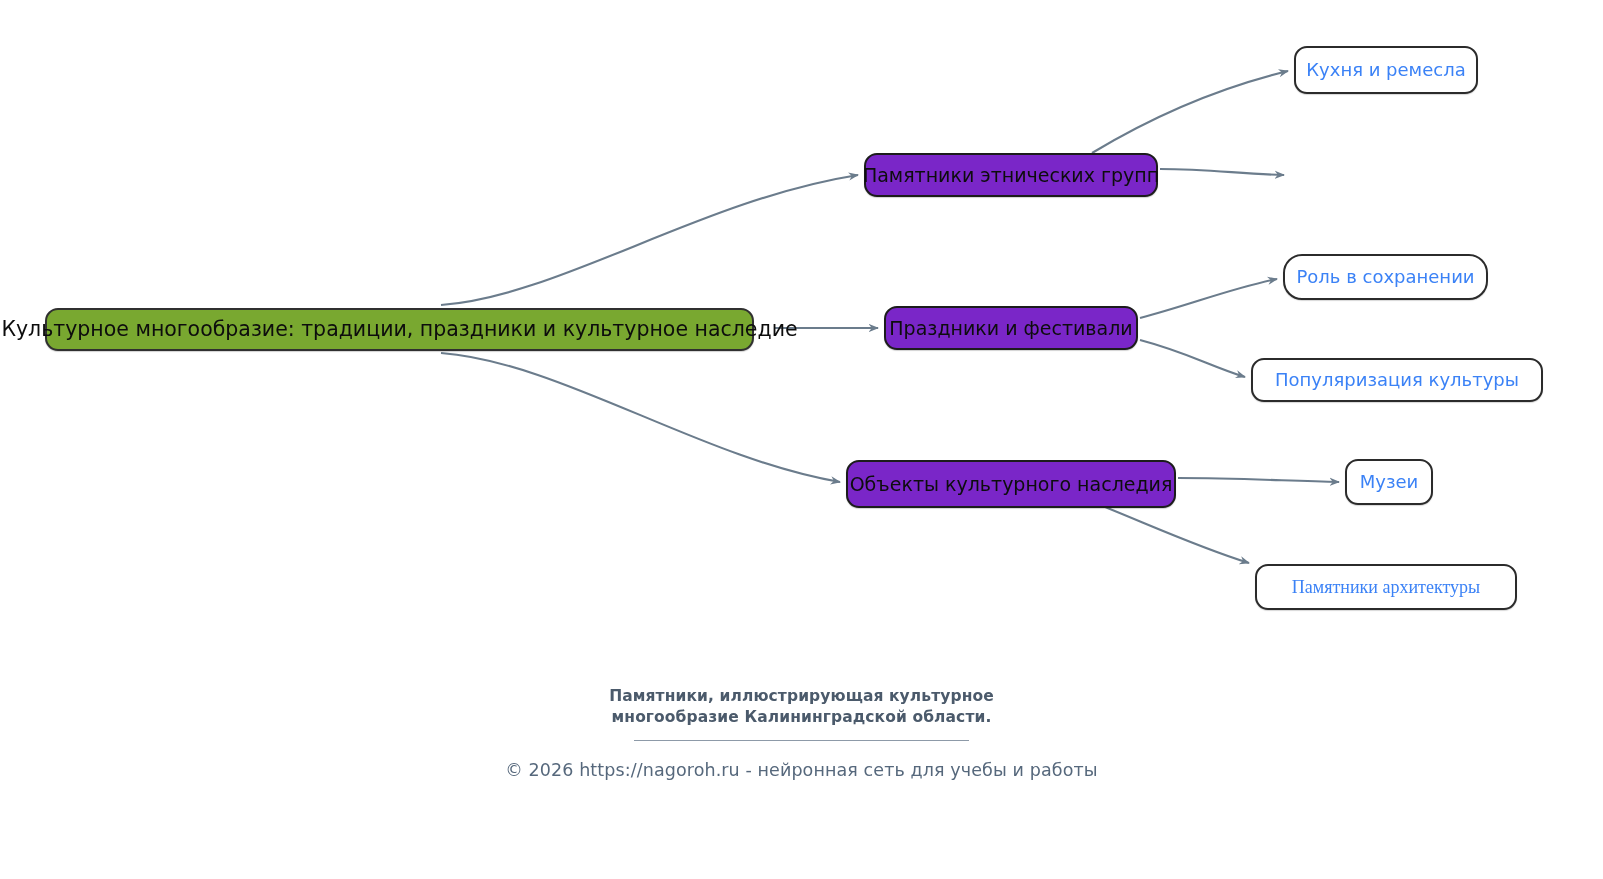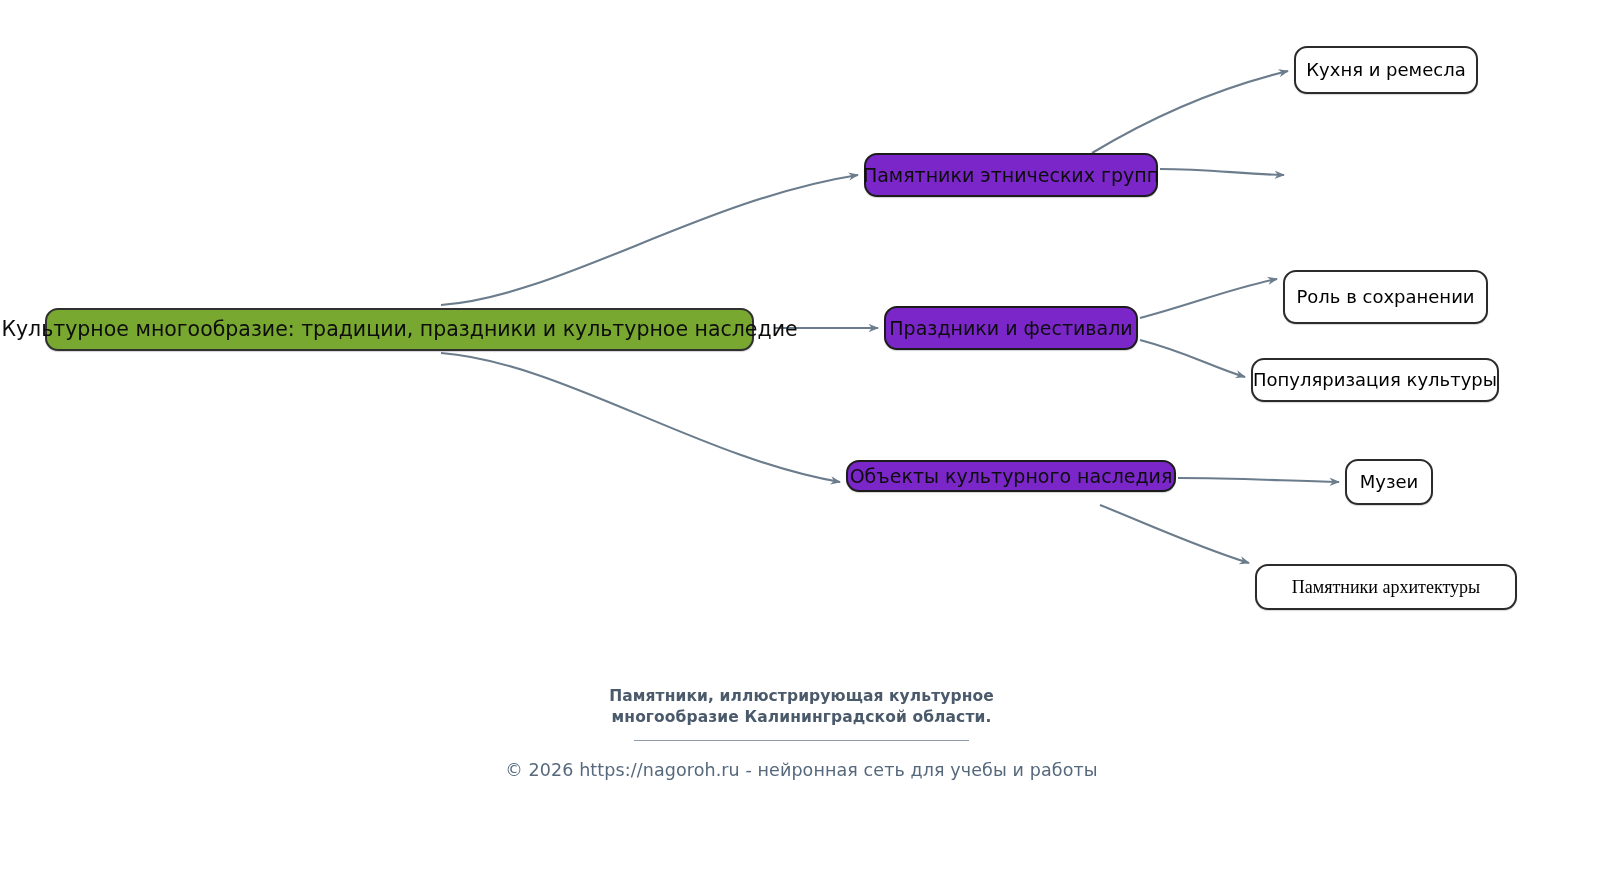--- a/index.html
+++ b/index.html
@@ -61,21 +61,21 @@
     color: #0d0d0d;
     font-size: 19px;
     padding: 0 14px;
     box-shadow: 0 1px 1px rgba(0,0,0,0.18);
   }
 
   .node-leaf {
     background: #ffffff;
     border: 2px solid #2b2b2b;
     border-radius: 13px;
-    color: #000000;
+    color: #3b82f6;
     font-size: 18px;
     padding: 0 14px;
     box-shadow: 0 1px 1px rgba(0,0,0,0.16);
   }
 
   .caption-block {
     position: absolute;
     left: 0;
     top: 686px;
     width: 1603px;
@@ -133,25 +133,25 @@
 
   <div class="node node-root" style="left: 45px; top: 308px; width: 709px; height: 43px;">Культурное многообразие: традиции, праздники и культурное наследие</div>
 
   <div class="node node-branch" style="left: 864px; top: 153px; width: 294px; height: 44px;">Памятники этнических групп</div>
 
   <div class="node node-leaf" style="left: 1294px; top: 46px; width: 184px; height: 48px;">Кухня и ремесла</div>
 
 
   <div class="node node-branch" style="left: 884px; top: 306px; width: 254px; height: 44px;">Праздники и фестивали</div>
 
-  <div class="node node-leaf" style="left: 1283px; top: 270px; width: 205px; height: 54px;">Роль в сохранении</div>
+  <div class="node node-leaf" style="left: 1283px; top: 254px; width: 205px; height: 46px; border-radius: 19px;">Роль в сохранении</div>
 
-  <div class="node node-leaf" style="left: 1251px; top: 358px; width: 248px; height: 44px;">Популяризация культуры</div>
+  <div class="node node-leaf" style="left: 1251px; top: 358px; width: 292px; height: 44px;">Популяризация культуры</div>
 
-  <div class="node node-branch" style="left: 846px; top: 460px; width: 330px; height: 32px;">Объекты культурного наследия</div>
+  <div class="node node-branch" style="left: 846px; top: 460px; width: 330px; height: 48px;">Объекты культурного наследия</div>
 
   <div class="node node-leaf" style="left: 1345px; top: 459px; width: 88px; height: 46px;">Музеи</div>
 
   <div class="node node-leaf" style="left: 1255px; top: 564px; width: 262px; height: 46px; font-family: Liberation Serif, serif;">Памятники архитектуры</div>
 
   <div class="caption-block">
     <div class="caption-line">Памятники, иллюстрирующая культурное</div>
     <div class="caption-line">многообразие Калининградской области.</div>
     <div class="caption-rule"></div>
     <div class="footer-line">© 2026 https://nagoroh.ru - нейронная сеть для учебы и работы</div>

